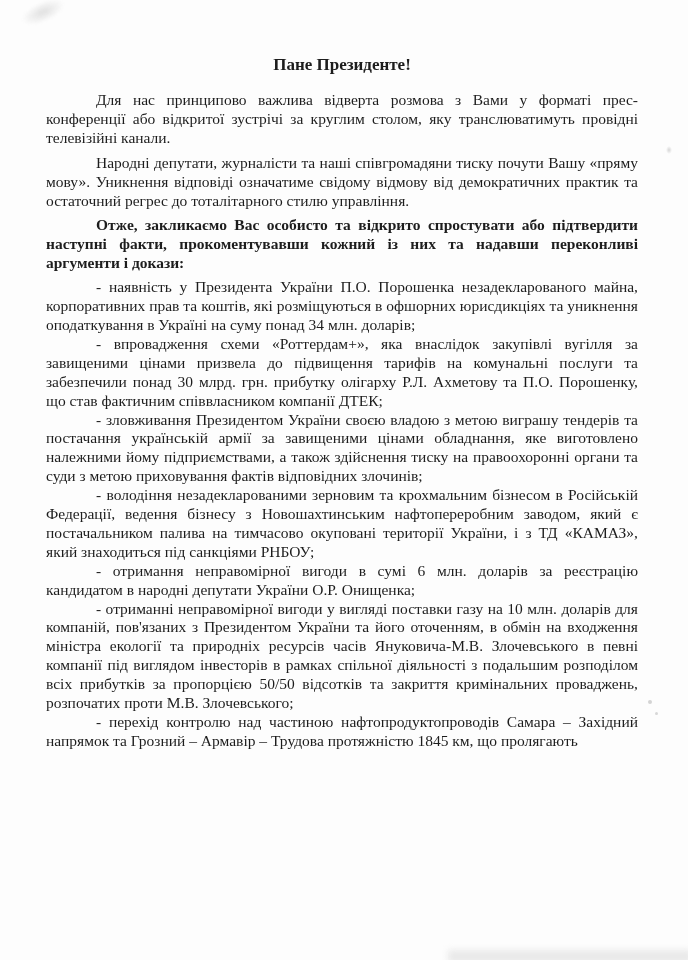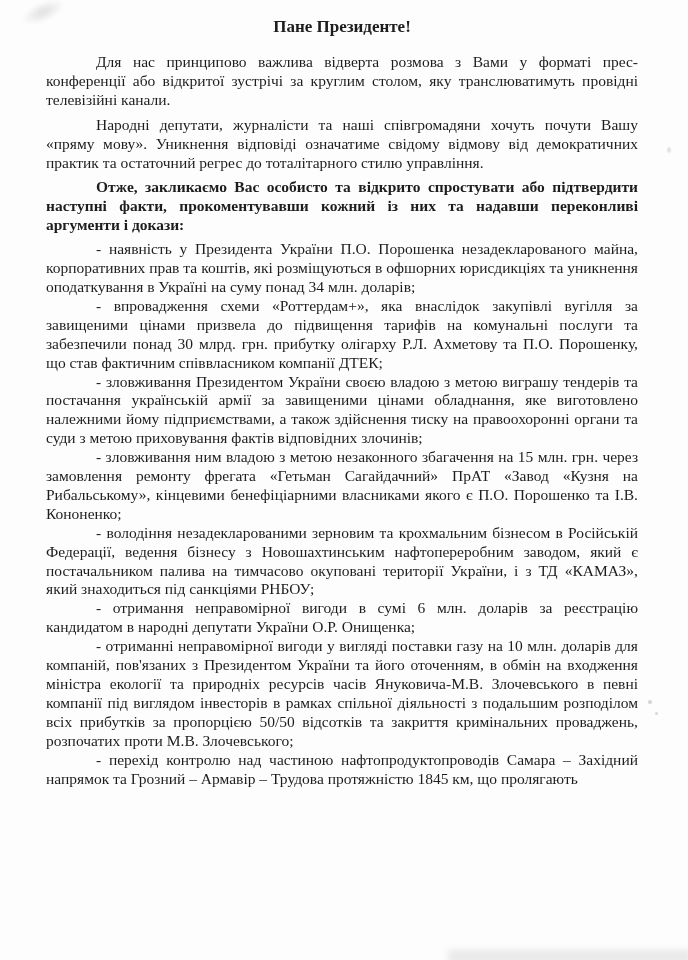--- a/index.html
+++ b/index.html
@@ -5,21 +5,21 @@
   html, body { margin: 0; padding: 0; }
   body {
     width: 688px; height: 960px;
     background: #ffffff;
     font-family: "Liberation Serif", serif;
   }
   .page {
     position: relative;
     width: 688px; height: 960px;
     background: #fdfdfd;
-    padding: 16px 50px 0 46px;
+    padding: 54px 50px 0 46px;
     box-sizing: border-box;
     overflow: hidden;
     color: #1d1d1d;
     font-size: 15.5px;
     line-height: 18.9px;
     text-align: justify;
   }
   .salutation {
     font-size: 17px;
     font-weight: bold;
@@ -74,28 +74,27 @@
   <div class="artifact speck-right-1"></div>
   <div class="artifact speck-right-2"></div>
   <div class="artifact speck-right-3"></div>
   <div class="artifact bottom-shade"></div>
 
   <h1 class="salutation">Пане Президенте!</h1>
 
   <p class="para">Для нас принципово важлива відверта розмова з Вами у форматі прес-конференції або відкритої зустрічі за круглим столом, яку транслюватимуть провідні телевізійні канали.</p>
 
 
-  <p class="para">Народні депутати, журналісти та наші співгромадяни хочуть почути Вашу «пряму мову». Уникнення відповіді означатиме свідому відмову від демократичних практик та остаточний регрес до тоталітарного стилю управління.</p>
+  <p class="para">Народні депутати, журналісти та наші співгромадяни тиску почути Вашу «пряму мову». Уникнення відповіді означатиме свідому відмову від демократичних практик та остаточний регрес до тоталітарного стилю управління.</p>
 
   <p class="para bold">Отже, закликаємо Вас особисто та відкрито спростувати або підтвердити наступні факти, прокоментувавши кожний із них та надавши переконливі аргументи і докази:</p>
 
   <div>
     <p class="fact">- наявність у Президента України П.О. Порошенка незадекларованого майна, корпоративних прав та коштів, які розміщуються в офшорних юрисдикціях та уникнення оподаткування в Україні на суму понад 34 млн. доларів;</p>
     <p class="fact">- впровадження схеми «Роттердам+», яка внаслідок закупівлі вугілля за завищеними цінами призвела до підвищення тарифів на комунальні послуги та забезпечили понад 30 млрд. грн. прибутку олігарху Р.Л. Ахметову та П.О. Порошенку, що став фактичним співвласником компанії ДТЕК;</p>
     <p class="fact">- зловживання Президентом України своєю владою з метою виграшу тендерів та постачання українській армії за завищеними цінами обладнання, яке виготовлено належними йому підприємствами, а також здійснення тиску на правоохоронні органи та суди з метою приховування фактів відповідних злочинів;</p>
-    <p class="fact">- зловживання ним владою з метою незаконного збагачення на 15 млн. грн. через замовлення ремонту фрегата «Гетьман Сагайдачний» ПрАТ «Завод «Кузня на Рибальському», кінцевими бенефіціарними власниками якого є П.О. Порошенко та І.В. Кононенко;</p>
     <p class="fact">- володіння незадекларованими зерновим та крохмальним бізнесом в Російській Федерації, ведення бізнесу з Новошахтинським нафтопереробним заводом, який є постачальником палива на тимчасово окуповані території України, і з ТД «КАМАЗ», який знаходиться під санкціями РНБОУ;</p>
     <p class="fact">- отримання неправомірної вигоди в сумі 6 млн. доларів за реєстрацію кандидатом в народні депутати України О.Р. Онищенка;</p>
     <p class="fact">- отриманні неправомірної вигоди у вигляді поставки газу на 10 млн. доларів для компаній, пов'язаних з Президентом України та його оточенням, в обмін на входження міністра екології та природніх ресурсів часів Януковича-М.В. Злочевського в певні компанії під виглядом інвесторів в рамках спільної діяльності з подальшим розподілом всіх прибутків за пропорцією 50/50 відсотків та закриття кримінальних проваджень, розпочатих проти М.В. Злочевського;</p>
     <p class="fact">- перехід контролю над частиною нафтопродуктопроводів Самара – Західний напрямок та Грозний – Армавір – Трудова протяжністю 1845 км, що пролягають</p>
   </div>
 
 </div>
 
 </body></html>

